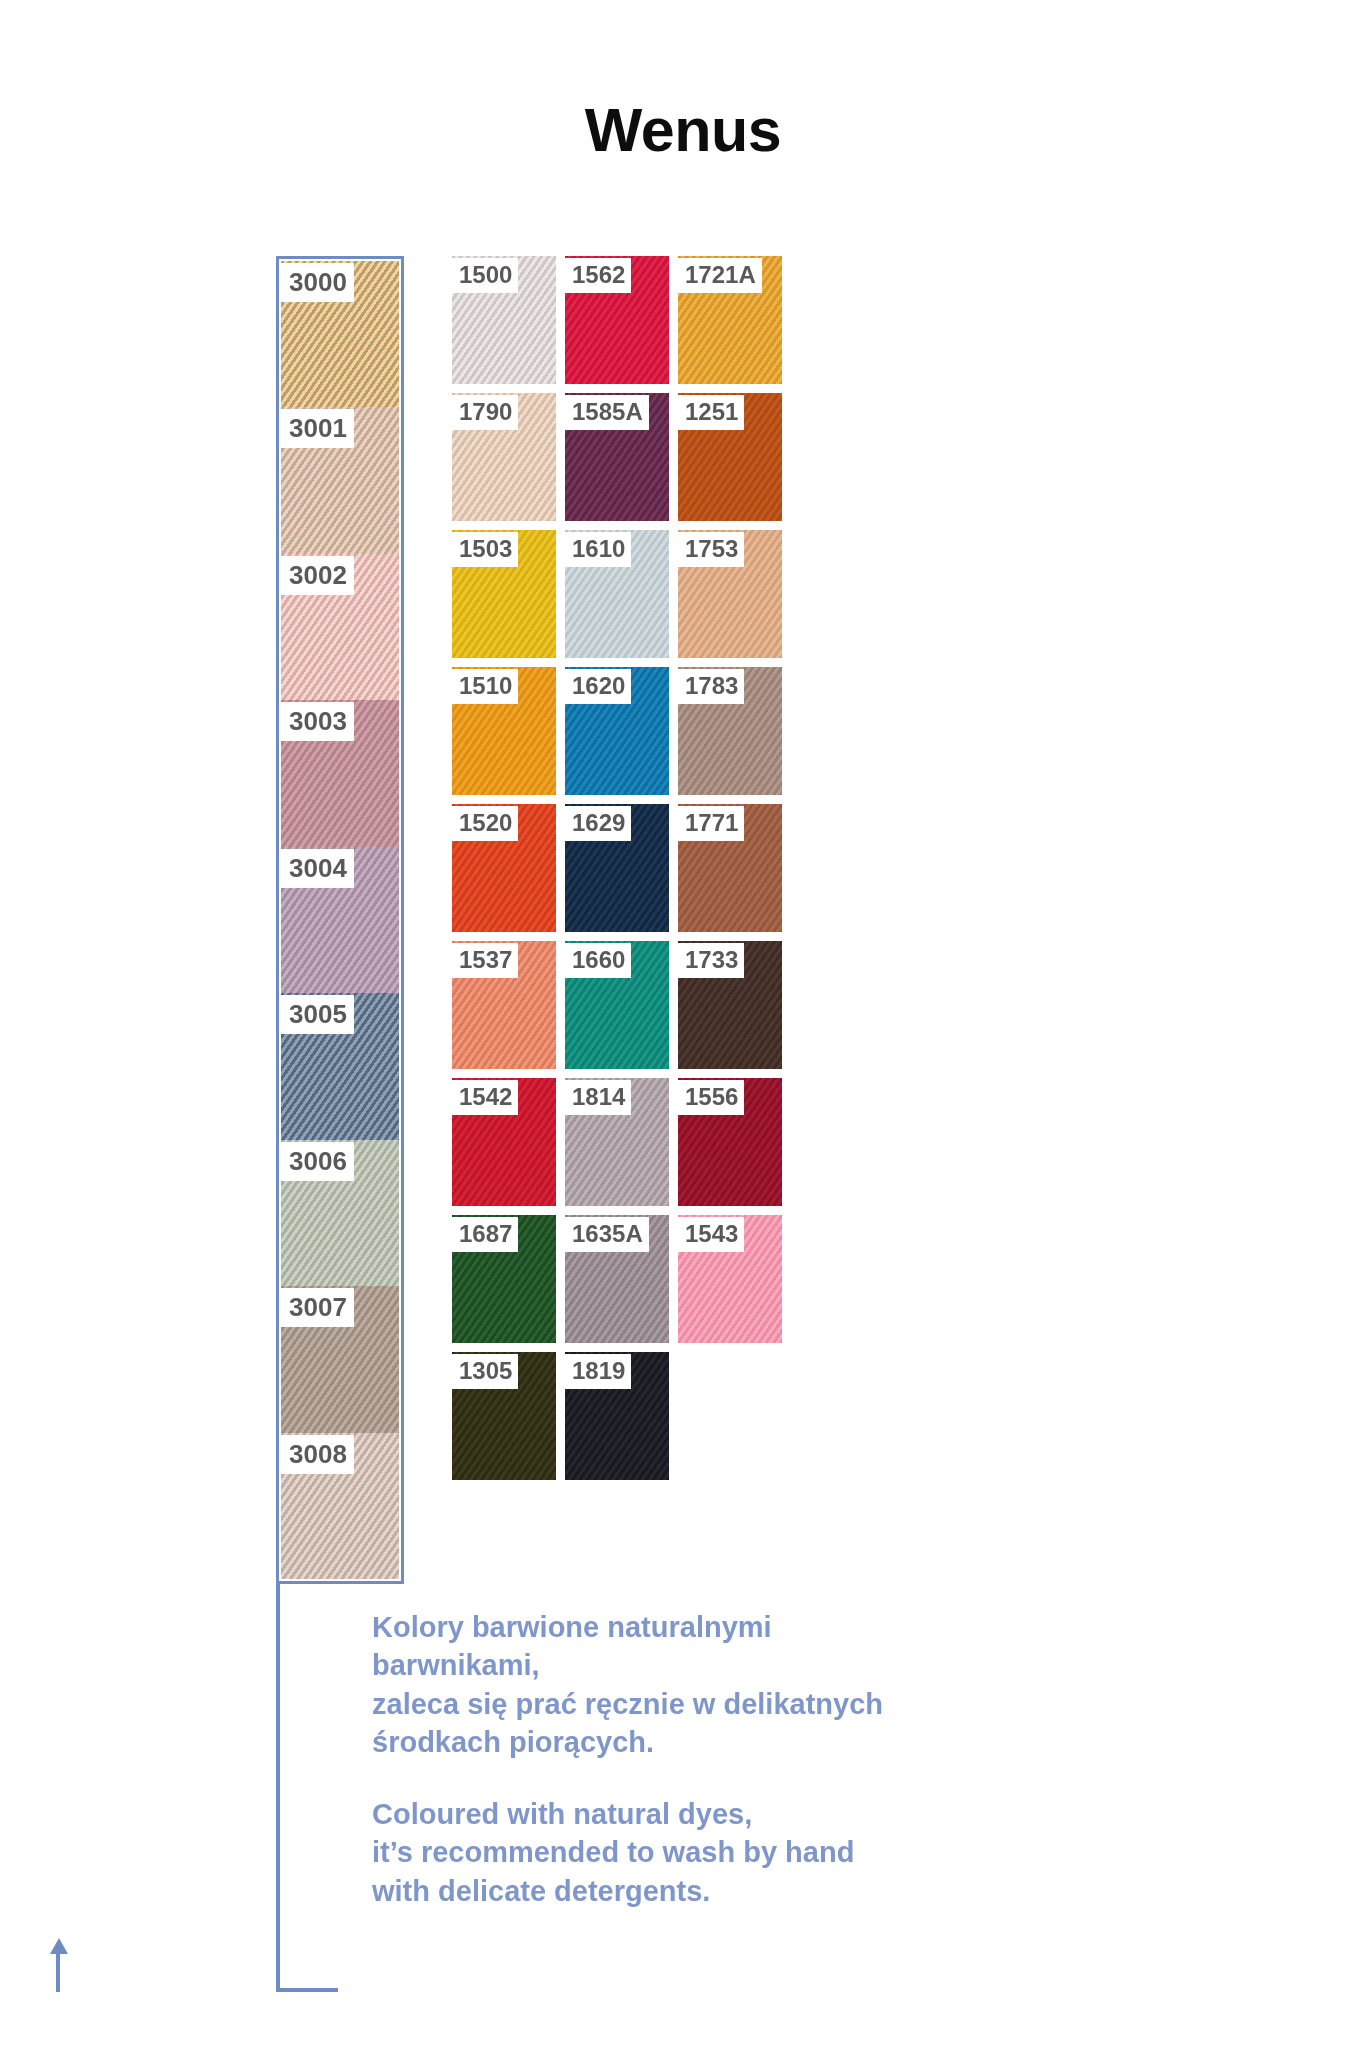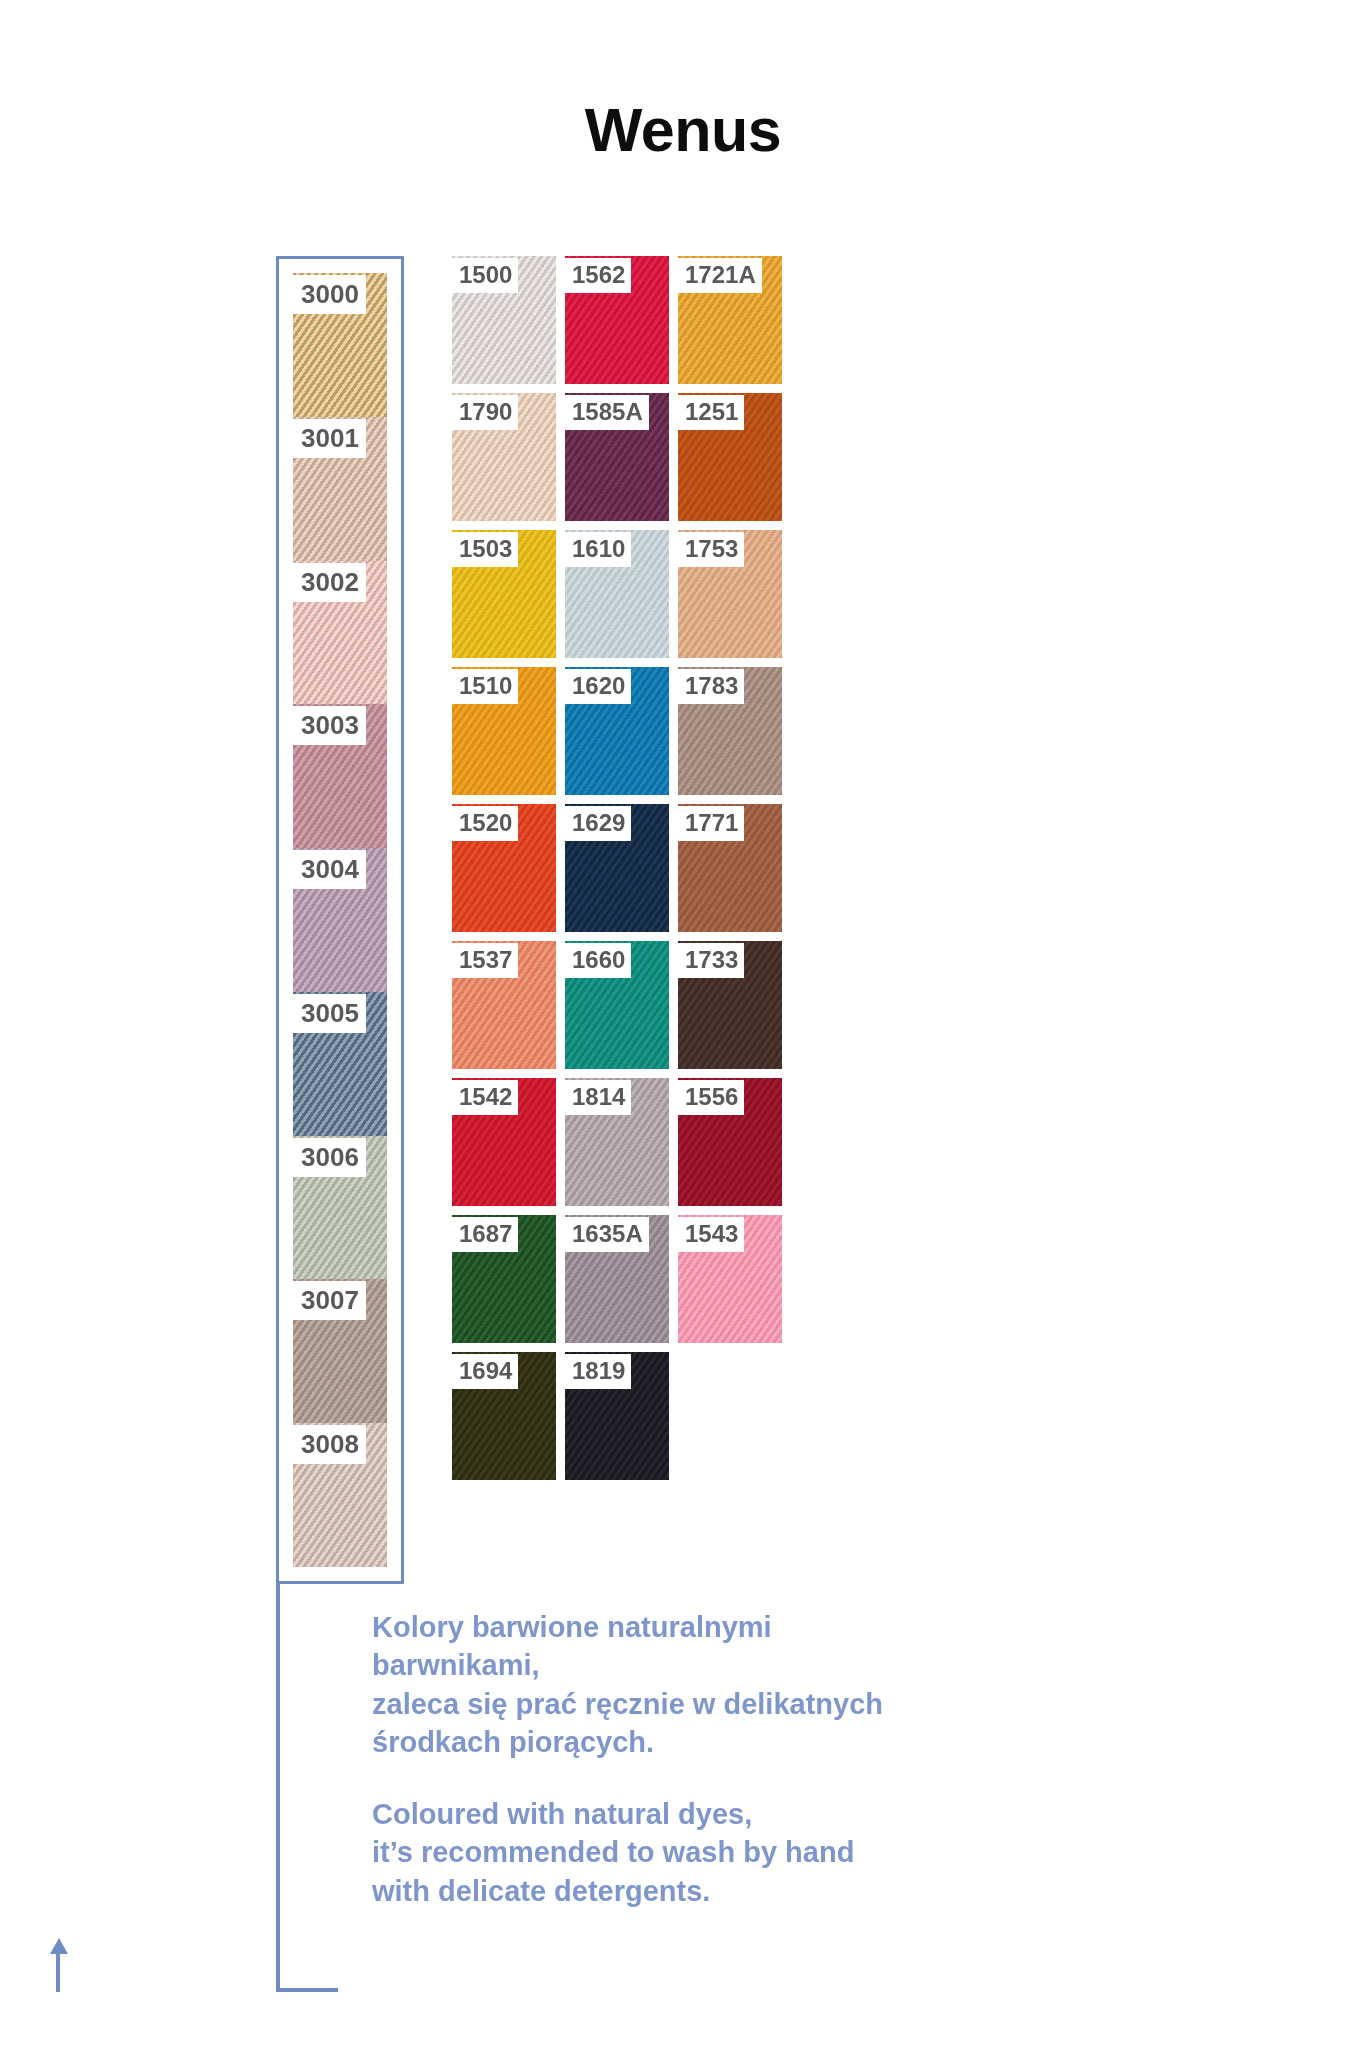--- a/index.html
+++ b/index.html
@@ -22,21 +22,21 @@
   }
 
   
   .natural-frame{
     position:absolute;
     left:276px; top:256px;
     width:128px; height:1328px;
     border:3px solid #6f8bc4;
     box-sizing:border-box;
     background:#ffffff;
-    padding:14px;
+    padding:2px;
   }
   .natural-list{
     display:flex;flex-direction:column;
     width:100%;height:100%;
   }
   .swatch{
     position:relative;
     width:100%;
     overflow:hidden;
   }
@@ -250,21 +250,21 @@
     <div class="swatch">
       <div class="swatch-fill" style="background: repeating-linear-gradient(125deg, rgb(141, 128, 136) 0px, rgb(141, 128, 136) 3px, rgb(168, 155, 163) 3px, rgb(168, 155, 163) 6px), linear-gradient(115deg, rgb(168, 155, 163) 0%, rgb(141, 128, 136) 45%, rgb(141, 128, 136) 70%, rgb(168, 155, 163) 100%);"></div>
       <div class="code-chip">1635A</div>
     </div>
     <div class="swatch">
       <div class="swatch-fill" style="background: repeating-linear-gradient(125deg, rgb(239, 138, 164) 0px, rgb(239, 138, 164) 3px, rgb(247, 169, 190) 3px, rgb(247, 169, 190) 6px), linear-gradient(115deg, rgb(247, 169, 190) 0%, rgb(239, 138, 164) 45%, rgb(239, 138, 164) 70%, rgb(247, 169, 190) 100%);"></div>
       <div class="code-chip">1543</div>
     </div>
     <div class="swatch">
       <div class="swatch-fill" style="background: repeating-linear-gradient(125deg, rgb(44, 42, 16) 0px, rgb(44, 42, 16) 3px, rgb(60, 58, 28) 3px, rgb(60, 58, 28) 6px), linear-gradient(115deg, rgb(60, 58, 28) 0%, rgb(44, 42, 16) 45%, rgb(44, 42, 16) 70%, rgb(60, 58, 28) 100%);"></div>
-      <div class="code-chip">1694</div>
+      <div class="code-chip">1305</div>
     </div>
     <div class="swatch">
       <div class="swatch-fill" style="background: repeating-linear-gradient(125deg, rgb(24, 24, 32) 0px, rgb(24, 24, 32) 3px, rgb(38, 38, 47) 3px, rgb(38, 38, 47) 6px), linear-gradient(115deg, rgb(38, 38, 47) 0%, rgb(24, 24, 32) 45%, rgb(24, 24, 32) 70%, rgb(38, 38, 47) 100%);"></div>
       <div class="code-chip">1819</div>
     </div>
   </div>
 
 <div class="bracket"></div>
 <div class="bracket-arrow-stem"></div>
 <div class="bracket-arrow"></div>

